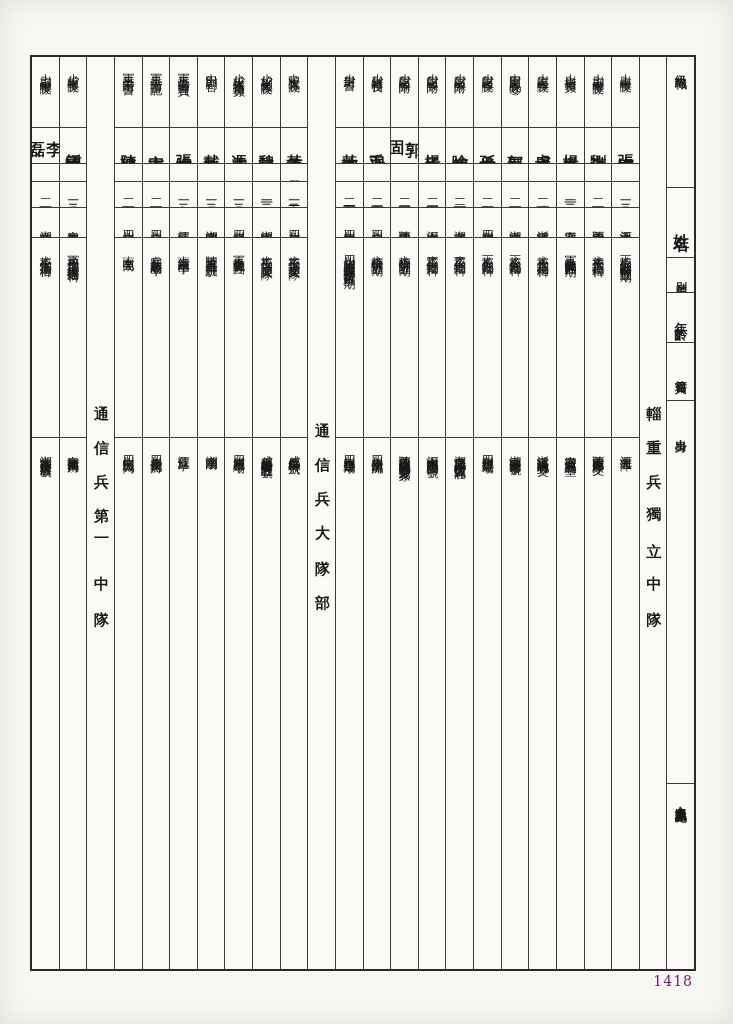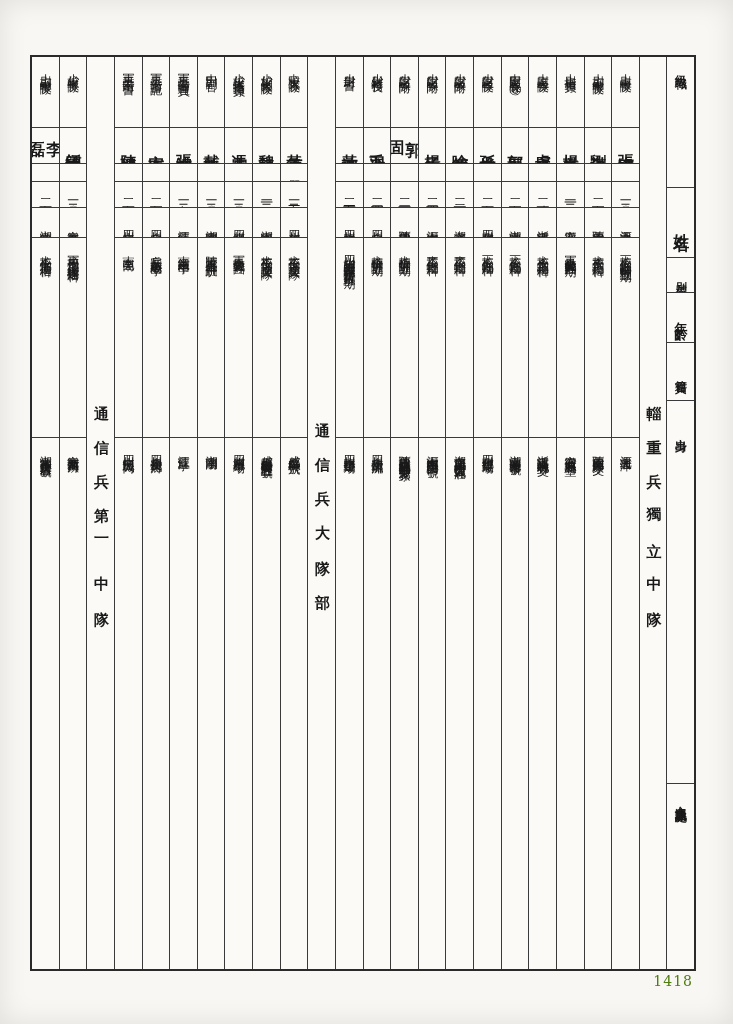--- a/index.html
+++ b/index.html
@@ -64,21 +64,21 @@
   .hd-addr   { font-size:13px; letter-spacing:21px; padding-top:12px; }
   .header-col .c-rank, .header-col .c-origin, .header-col .c-addr { padding-top:0; }
   .header-col .c-rank .vtext, .header-col .c-origin .vtext, .header-col .c-addr .vtext { height:auto; }
   
   .section-col { display:flex; justify-content:center; align-items:center; }
   .section-title { font-size:15px; font-weight:700; letter-spacing:34px; }
   
   .page-number {
     position:absolute; right:40px; top:973px;
     font-family:"DejaVu Serif","Liberation Serif",serif;
-    font-size:14px; letter-spacing:1px; color:#4d7c0f;
+    font-size:14px; letter-spacing:1px; color:#701a75;
   }
 </style>
 </head>
 <body>
 
 <div class="page">
   <div class="frame" id="table">
   <div class="col header-col">
     <div class="cell c-rank">
           <span class="vtext hd-rank">級職</span>

